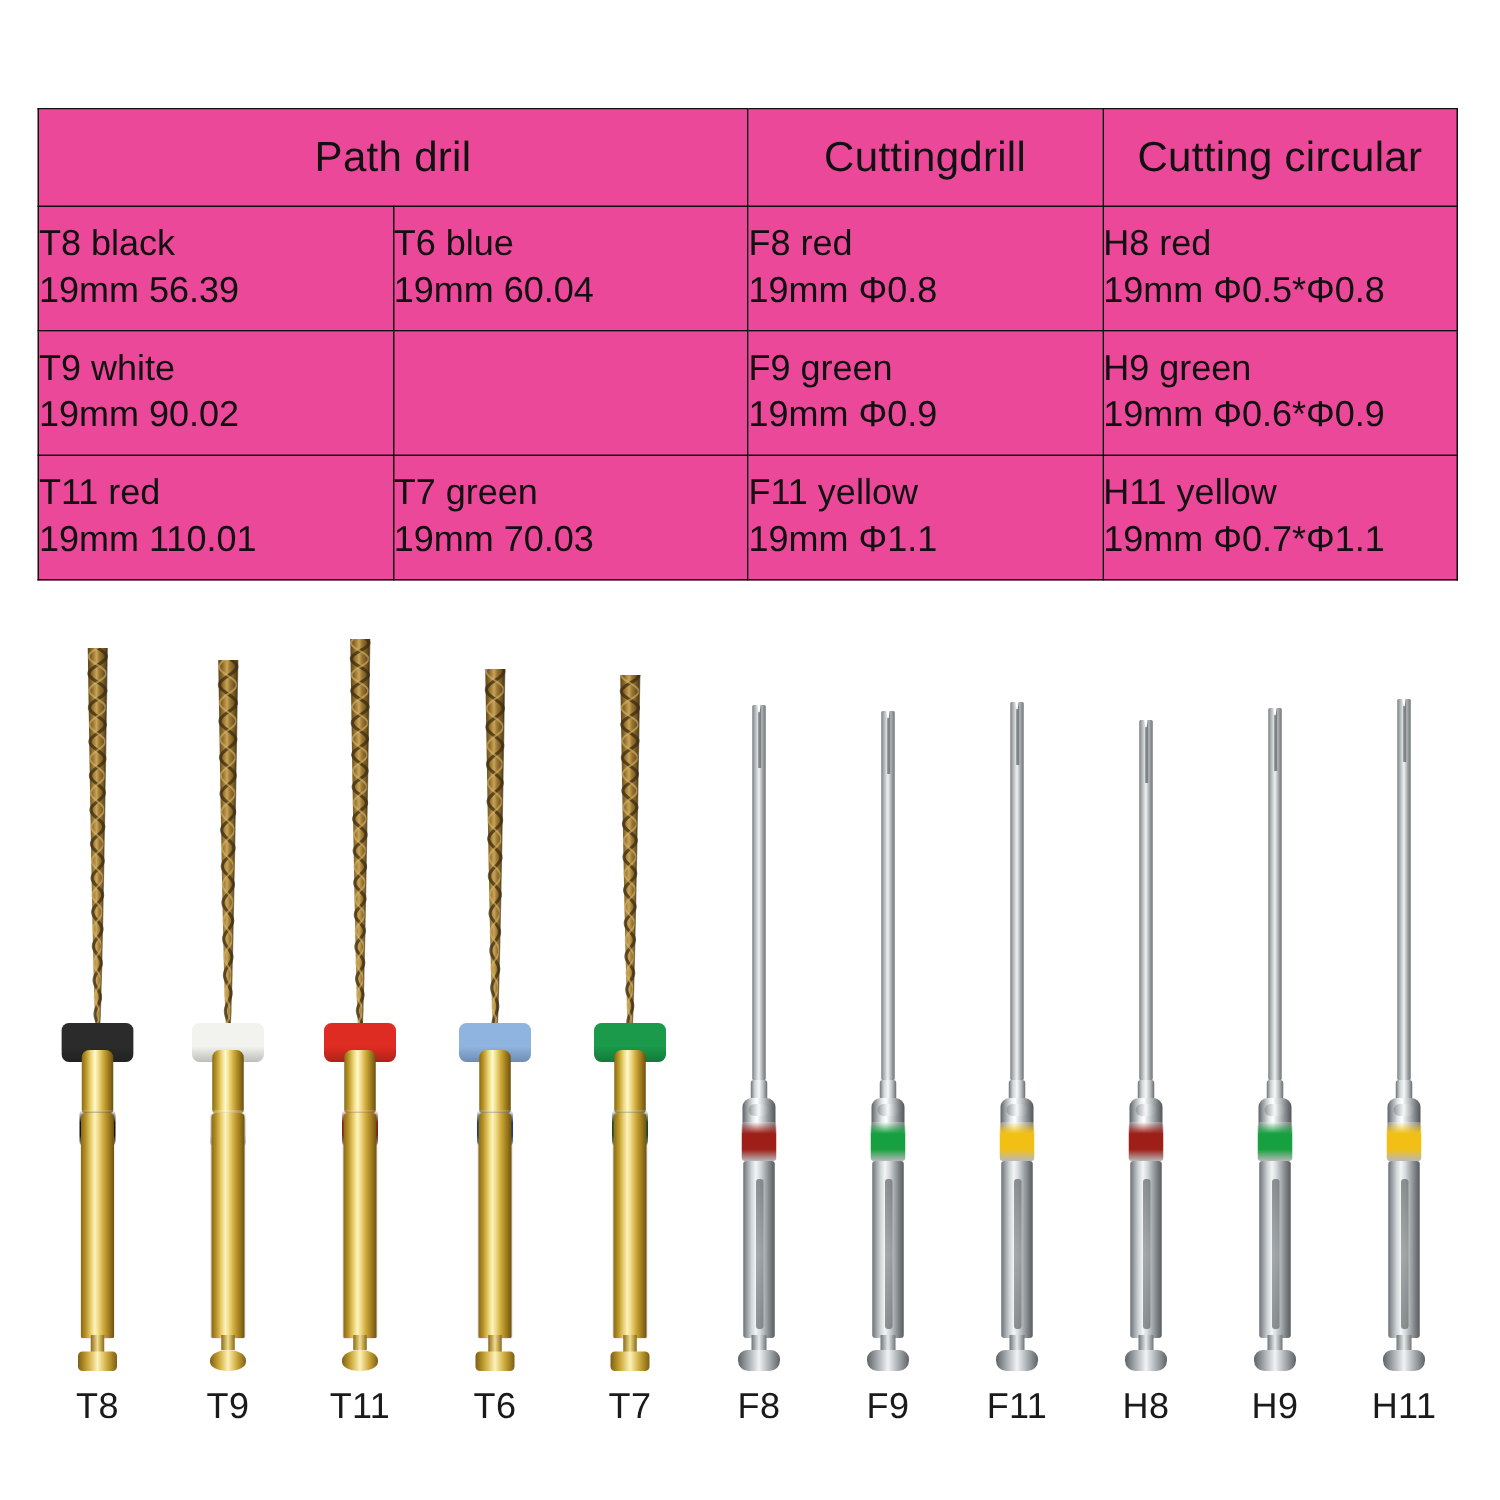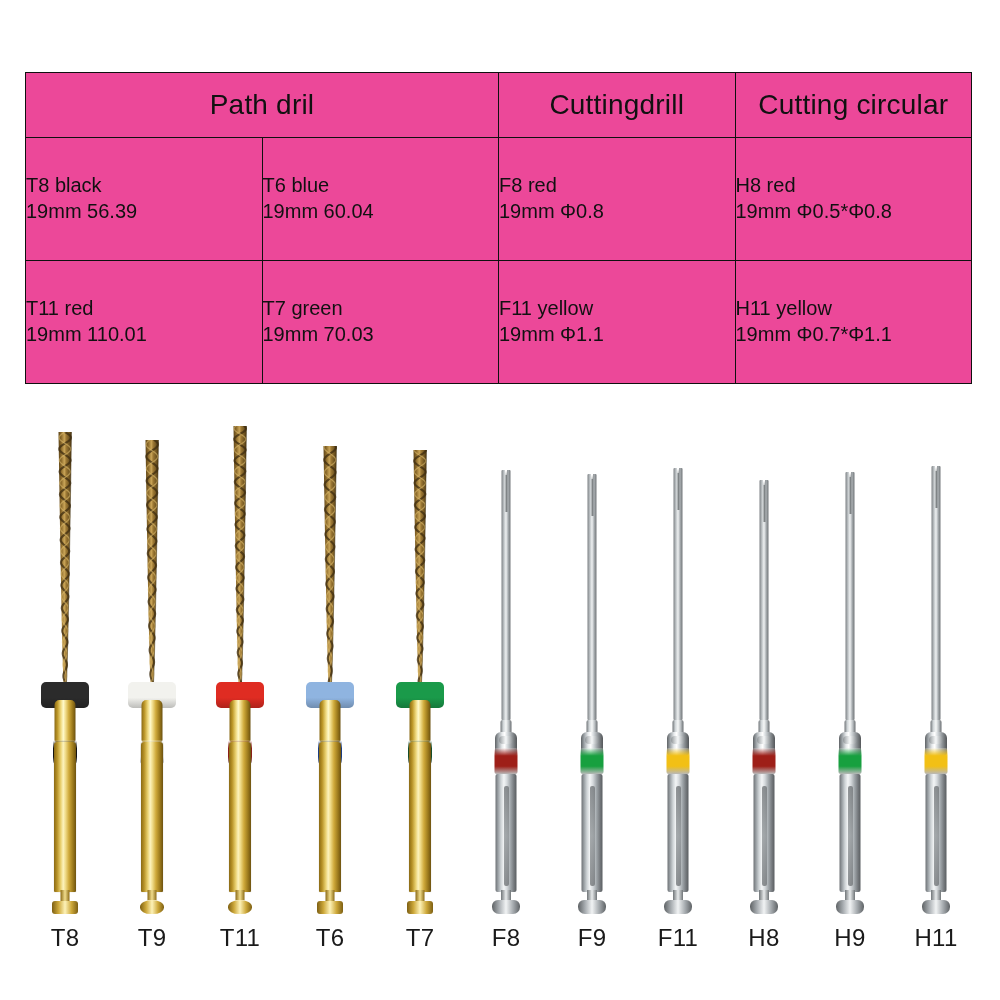--- a/index.html
+++ b/index.html
@@ -37,21 +37,21 @@
     height: 64px;
     text-align: center;
     font-size: 28px;
     font-weight: 400;
     letter-spacing: 0.2px;
     color: #111;
   }
   .data-cell {
     height: 82px;
     padding: 6px 0 6px 14px;
-    font-size: 20px;
+    font-size: 24px;
     line-height: 1.28;
     color: #111;
   }
   .data-cell.indent {
   }
   .cell-line1 { display: block; white-space: nowrap; }
   .cell-line2 { display: block; white-space: nowrap; }
   .empty-cell { }
 
   
@@ -314,20 +314,38 @@
         <span class="cell-line1">T6 blue</span>
         <span class="cell-line2">19mm 60.04</span>
       </td>
       <td class="data-cell indent">
         <span class="cell-line1">F8 red</span>
         <span class="cell-line2">19mm Φ0.8</span>
       </td>
       <td class="data-cell">
         <span class="cell-line1">H8 red</span>
         <span class="cell-line2">19mm Φ0.5*Φ0.8</span>
+      </td>
+    </tr>
+    <tr>
+      <td class="data-cell">
+        <span class="cell-line1">T9 white</span>
+        <span class="cell-line2">19mm 90.02</span>
+      </td>
+      <td class="data-cell indent empty-cell">
+        <span class="cell-line1"></span>
+        <span class="cell-line2"></span>
+      </td>
+      <td class="data-cell indent">
+        <span class="cell-line1">F9 green</span>
+        <span class="cell-line2">19mm Φ0.9</span>
+      </td>
+      <td class="data-cell">
+        <span class="cell-line1">H9 green</span>
+        <span class="cell-line2">19mm Φ0.6*Φ0.9</span>
       </td>
     </tr>
     <tr>
       <td class="data-cell">
         <span class="cell-line1">T11 red</span>
         <span class="cell-line2">19mm 110.01</span>
       </td>
       <td class="data-cell indent">
         <span class="cell-line1">T7 green</span>
         <span class="cell-line2">19mm 70.03</span>

